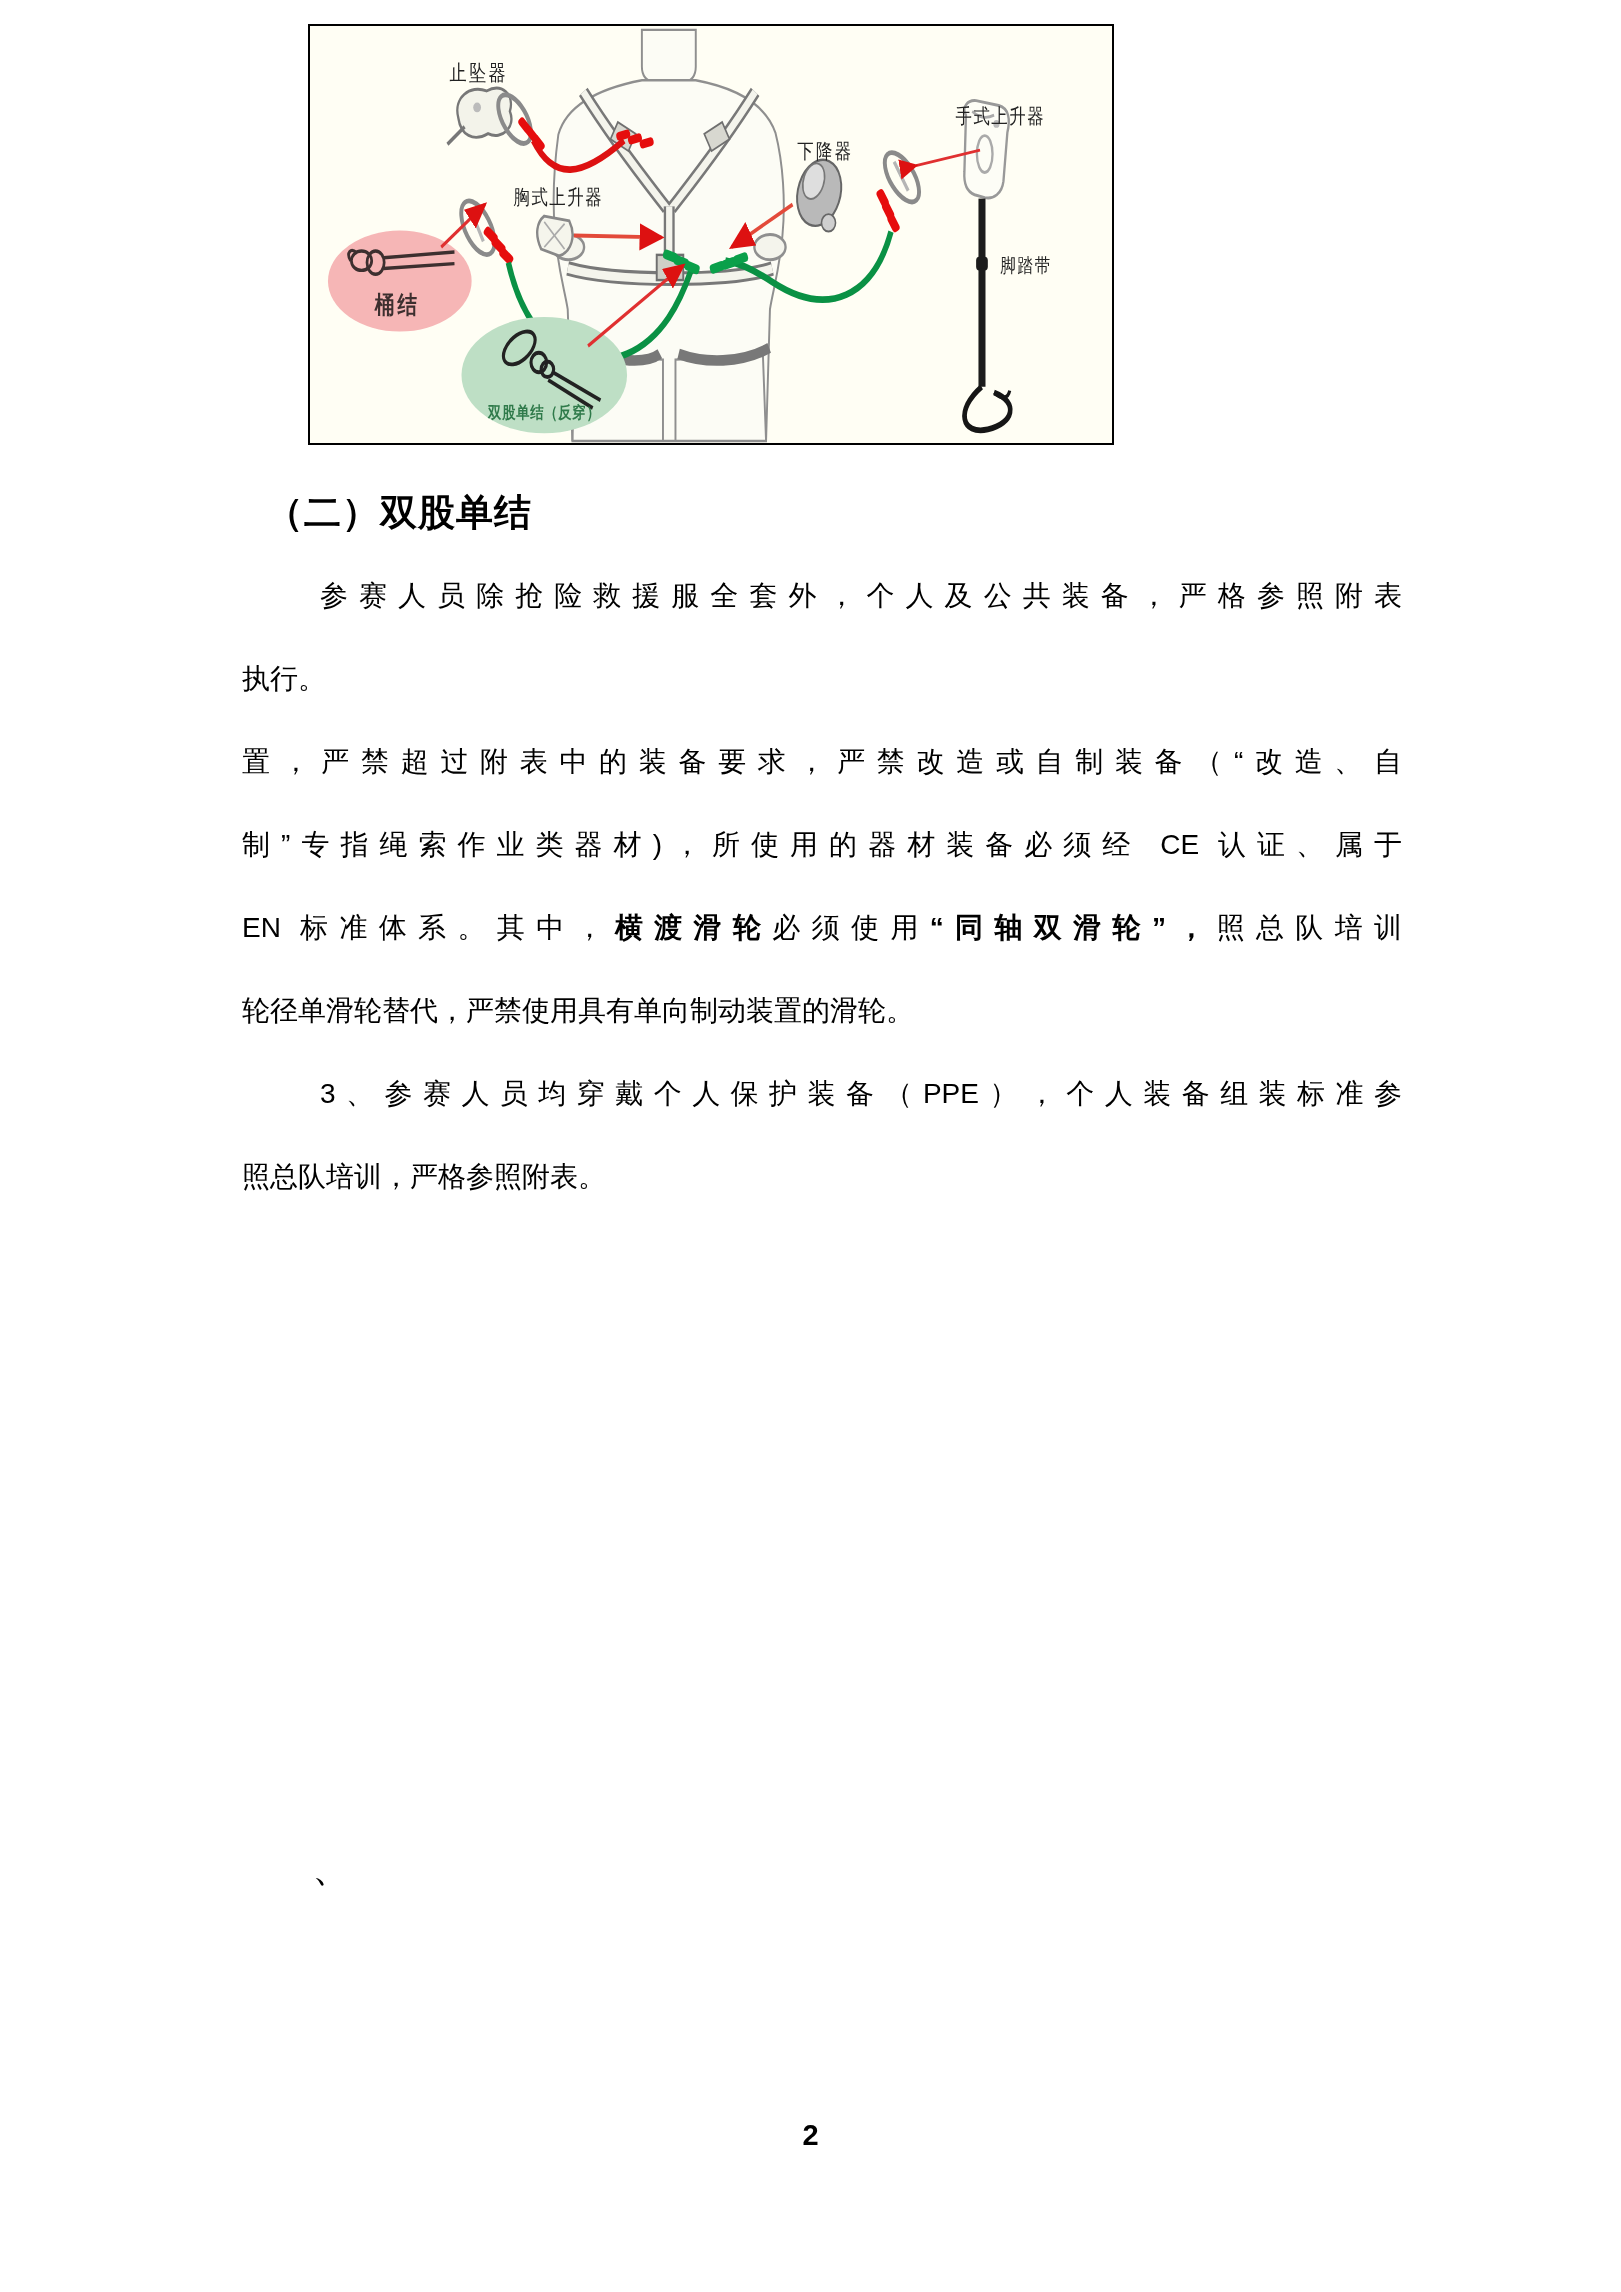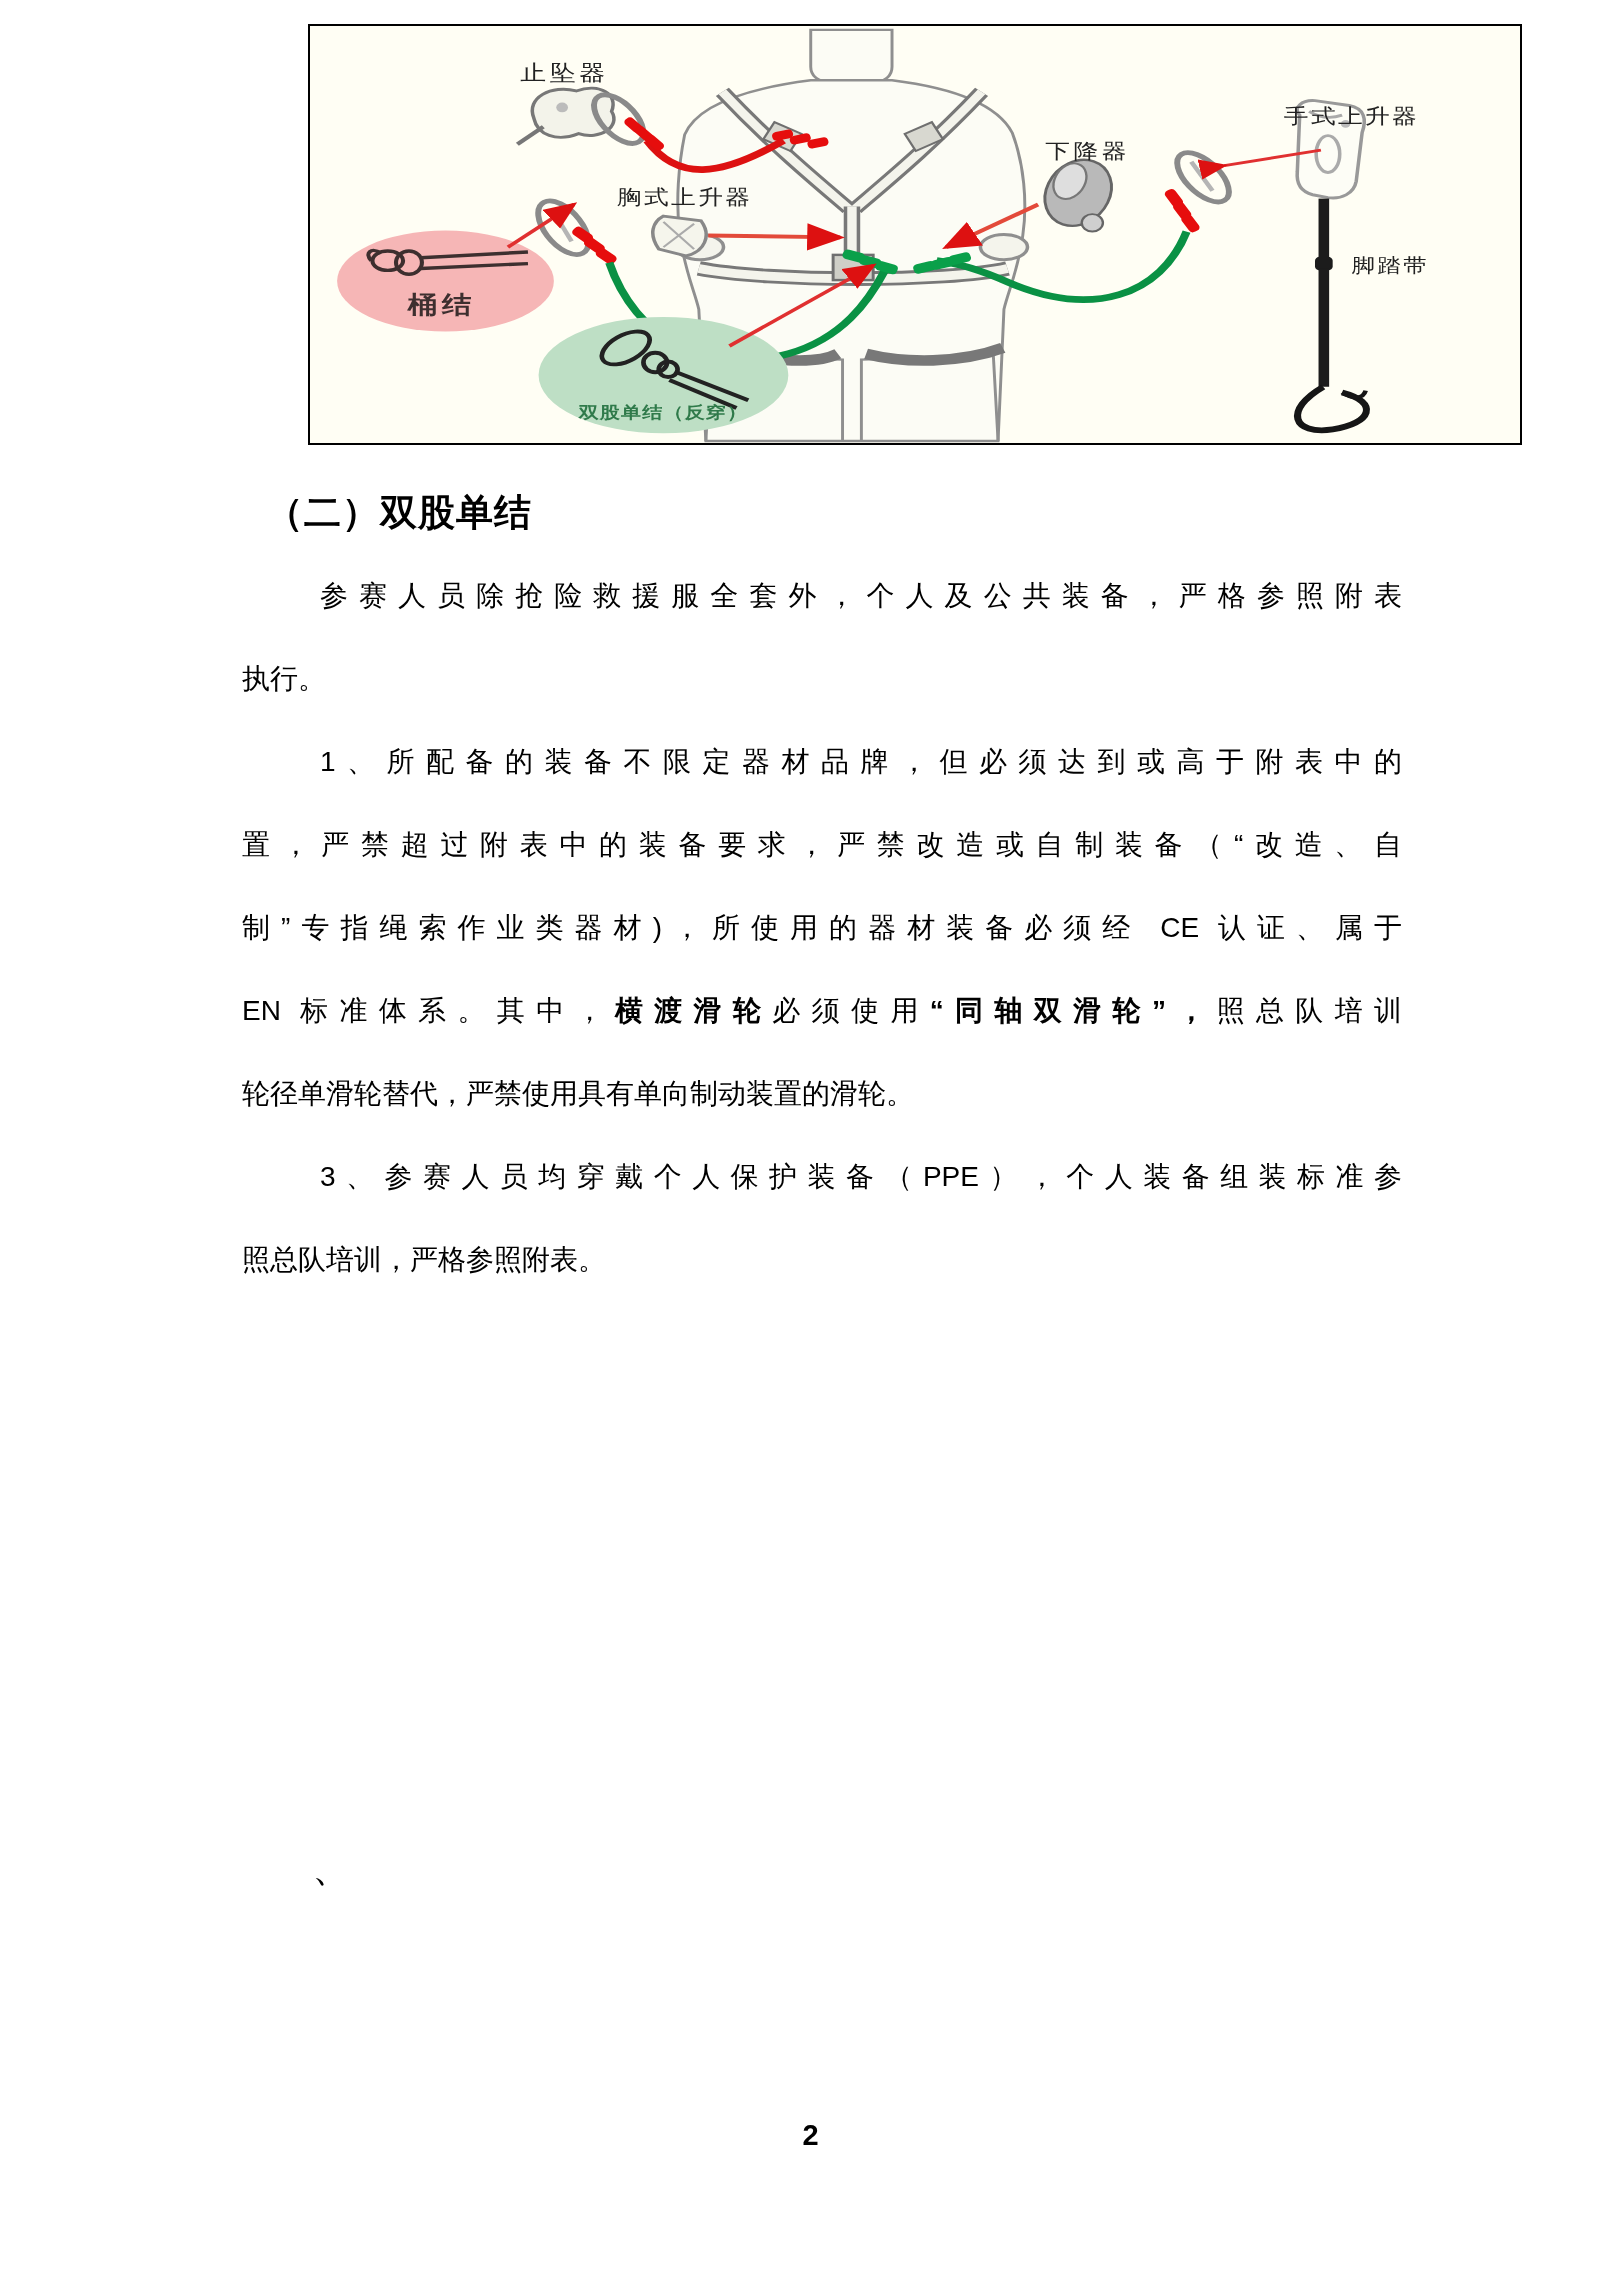--- a/index.html
+++ b/index.html
@@ -2,21 +2,21 @@
 <html><head>
 <meta charset="utf-8">
 <style>
   html,body{margin:0;padding:0;}
   body{
     width:1621px;height:2293px;position:relative;background:#ffffff;
     font-family:"Liberation Sans","DejaVu Sans",sans-serif;color:#000;
     overflow:hidden;
   }
   .figure-box{
-    position:absolute;left:308px;top:23.5px;width:1214px;height:421px;
+    position:absolute;left:308px;top:23.5px;width:806px;height:421px;
     border:2.9px solid #000;background:#fffef4;box-sizing:border-box;
   }
   .figure-box svg{display:block;width:100%;height:100%;}
   .doc-heading{
     position:absolute;left:266px;top:488px;
     font-size:37px;font-weight:bold;letter-spacing:1px;white-space:nowrap;
   }
   .body-text{
     position:absolute;left:242px;top:554px;width:1160px;
     font-size:28px;line-height:83px;
@@ -183,21 +183,20 @@
     <text x="112" y="296" font-size="25" letter-spacing="4" font-weight="600" text-anchor="middle" fill="#3d2f2f">桶结</text>
     <text x="300" y="404" font-size="17" letter-spacing="1" font-weight="600" text-anchor="middle" fill="#2f7a4a">双股单结（反穿）</text>
   </svg>
 </div>
 
 <div class="doc-heading">（二）双股单结</div>
 
 <div class="body-text" id="body-text">
     <div class="line justify indent"><span>参赛人员除抢险救援服全套外，个人及公共装备，严格参照附表</span></div>
     <div class="line"><span>执行。</span></div>
-    <div class="line justify indent"><span>1、所配备的装备不限定器材品牌，但必须达到或高于附表中的</span></div>
     <div class="line justify"><span>置，严禁超过附表中的装备要求，严禁改造或自制装备（“改造、自</span></div>
     <div class="line justify"><span>制”专指绳索作业类器材)，所使用的器材装备必须经 CE 认证、属于</span></div>
     <div class="line justify"><span>EN 标准体系。其中，</span><b>横渡滑轮</b><span>必须使用</span><b>“同轴双滑轮”，</b><span>照总队培训</span></div>
     <div class="line"><span>轮径单滑轮替代，严禁使用具有单向制动装置的滑轮。</span></div>
     <div class="line justify indent"><span>3、参赛人员均穿戴个人保护装备（PPE），个人装备组装标准参</span></div>
     <div class="line"><span>照总队培训，严格参照附表。</span></div>
   </div>
 
 <div class="stray-mark">、</div>
 

